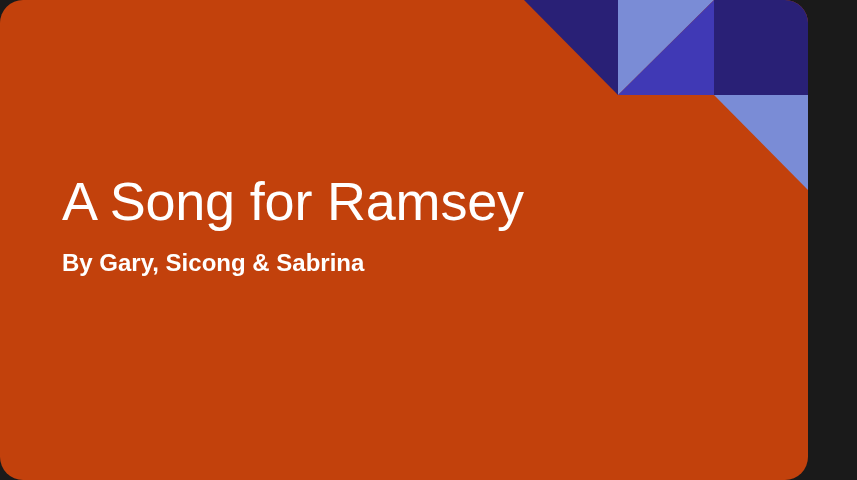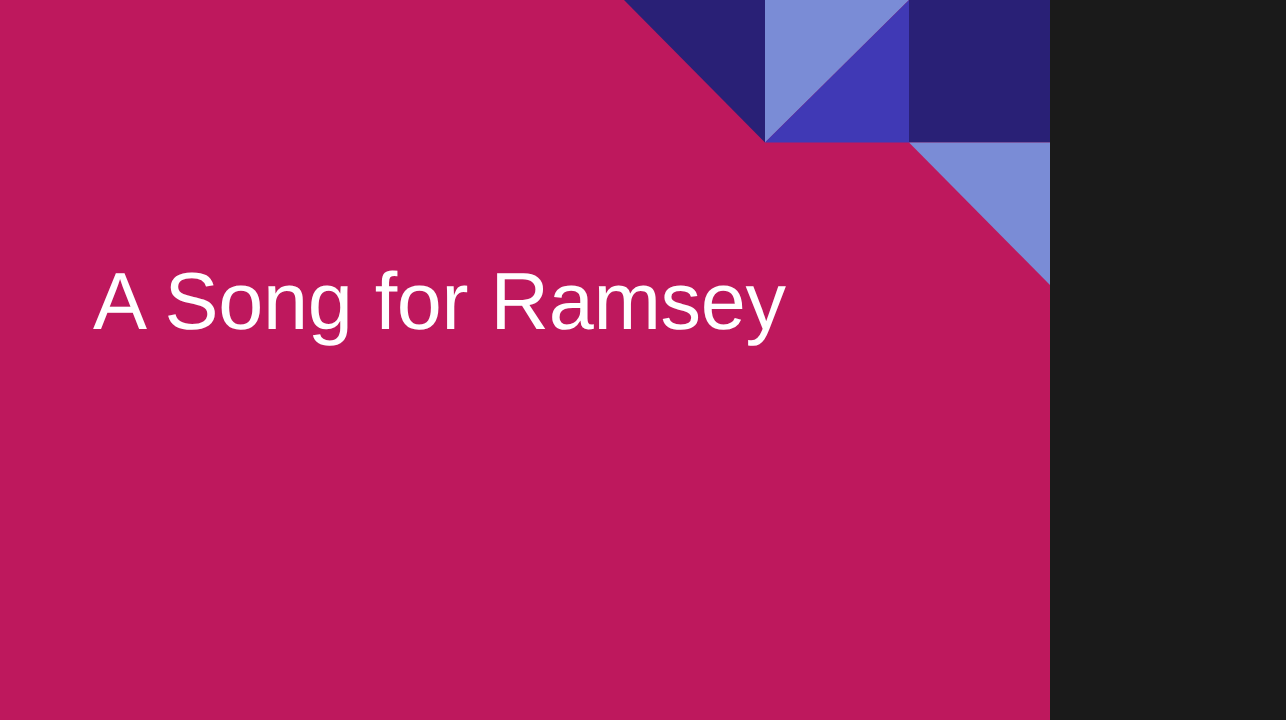--- a/index.html
+++ b/index.html
@@ -3,25 +3,26 @@
 <meta charset="utf-8">
 <title>Presentation Slide</title>
 <style>
   html, body {
     margin: 0;
     padding: 0;
     background: #1a1a1a;
   }
   #slide {
     position: relative;
-    width: 700px;
+    width: 808px;
     height: 480px;
     overflow: hidden;
-    background: #be185d;
+    background: #c2410c;
     font-family: "Liberation Sans", sans-serif;
+    border-radius: 23px;
     -webkit-font-smoothing: antialiased;
   }
   #decor-corner {
     position: absolute;
     top: 0;
     right: 0;
     width: 300px;
     height: 200px;
     pointer-events: none;
   }
@@ -66,15 +67,16 @@
       <polygon points="573,0 667,0 667,95" fill="#292076"></polygon>
       <polygon points="667,0 763,0 667,95" fill="#7a8cd6"></polygon>
       <polygon points="763,0 763,95 667,95" fill="#4039b5"></polygon>
       <polygon points="763,0 857,0 857,95 763,95" fill="#292076"></polygon>
       <polygon points="763,95 857,95 857,190" fill="#7a8cd6"></polygon>
     </svg>
   </div>
 
   <div id="text-block">
     <h1 id="slide-title">A Song for Ramsey</h1>
+    <p id="slide-subtitle">By Gary, Sicong &amp; Sabrina</p>
   </div>
 
 </div>
 
 </body></html>

